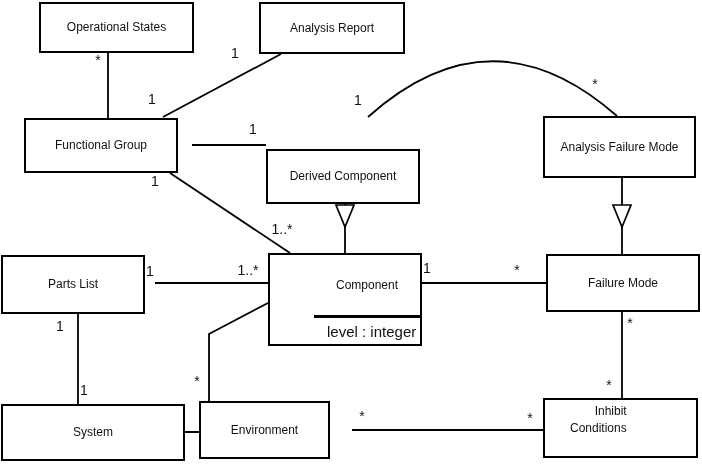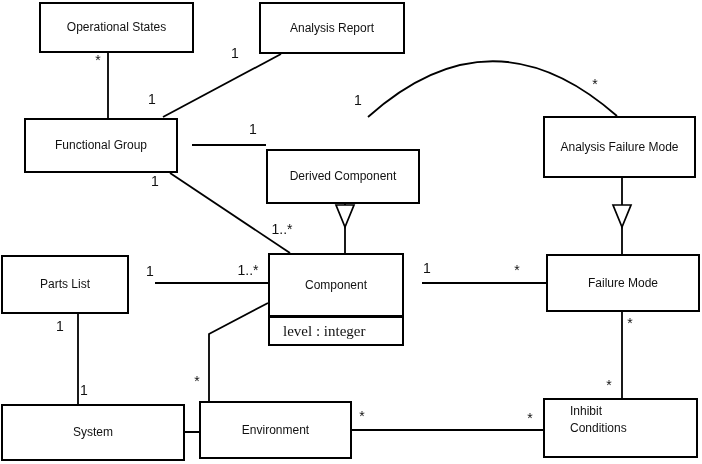--- a/index.html
+++ b/index.html
@@ -12,21 +12,21 @@
   .tri{fill:#ffffff;stroke:#000000;stroke-width:1.7;}
   .uml-class{
     position:absolute;background:#ffffff;border:2px solid #000000;
     box-sizing:border-box;
   }
   .uml-name{
     display:flex;align-items:center;justify-content:center;height:100%;
     font-size:12px;text-align:center;white-space:pre-line;line-height:17px;
   }
   .uml-class.left .uml-name{
-    justify-content:flex-start;align-items:flex-start;text-align:left;
+    justify-content:flex-start;align-items:flex-start;text-align:right;
     padding:3px 0 0 25px;height:auto;
   }
   .uml-attrs{border-top:3px solid #000000;display:flex;align-items:center;}
   .uml-attr{font-size:15px;padding-left:13px;}
   .mult{
     position:absolute;transform:translate(-50%,-50%);
     font-size:14px;line-height:14px;color:#111111;
   }
 </style>
 </head>
@@ -62,36 +62,36 @@
       </div>
       <div class="uml-class" style="left: 24px; top: 118px; width: 154px; height: 55px;">
         <div class="uml-name">Functional Group</div>
       </div>
       <div class="uml-class" style="left: 266px; top: 117px; width: 154px; height: 55px; margin-top: 32px;">
         <div class="uml-name">Derived Component</div>
       </div>
       <div class="uml-class" style="left: 543px; top: 116px; width: 153px; height: 62px;">
         <div class="uml-name">Analysis Failure Mode</div>
       </div>
-      <div class="uml-class" style="left: 1px; top: 255px; width: 128px; height: 59px;">
+      <div class="uml-class" style="left: 1px; top: 255px; width: 144px; height: 59px;">
         <div class="uml-name">Parts List</div>
       </div>
-      <div class="uml-class" style="left: 268px; top: 253px; width: 136px; height: 93px;">
+      <div class="uml-class" style="left: 268px; top: 253px; width: 154px; height: 93px; padding-left: 44px;">
         <div class="uml-name" style="height: 60px;">Component</div>
-        <div class="uml-attrs" style="height: 26px; font-family: Liberation Serif, serif;">
+        <div class="uml-attrs" style="height: 26px;">
           <div class="uml-attr">level : integer</div>
         </div>
       </div>
       <div class="uml-class" style="left: 546px; top: 254px; width: 154px; height: 58px;">
         <div class="uml-name">Failure Mode</div>
       </div>
       <div class="uml-class" style="left: 1px; top: 404px; width: 184px; height: 57px;">
         <div class="uml-name">System</div>
       </div>
-      <div class="uml-class" style="left: 199px; top: 401px; width: 153px; height: 58px;">
+      <div class="uml-class" style="left: 199px; top: 401px; width: 131px; height: 58px;">
         <div class="uml-name">Environment</div>
       </div>
       <div class="uml-class left" style="left: 543px; top: 398px; width: 155px; height: 60px;">
         <div class="uml-name">Inhibit
 Conditions</div>
       </div>
     </div>
   <div id="mults">
       <span class="mult" style="left: 98px; top: 60px;">*</span>
       <span class="mult" style="left: 152px; top: 99px;">1</span>

